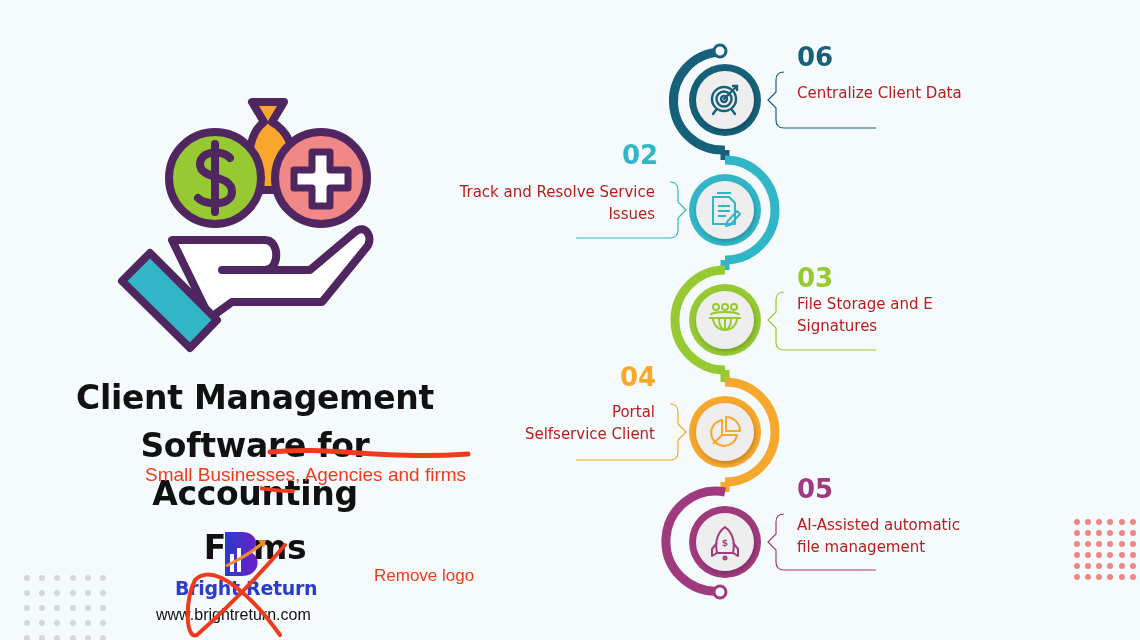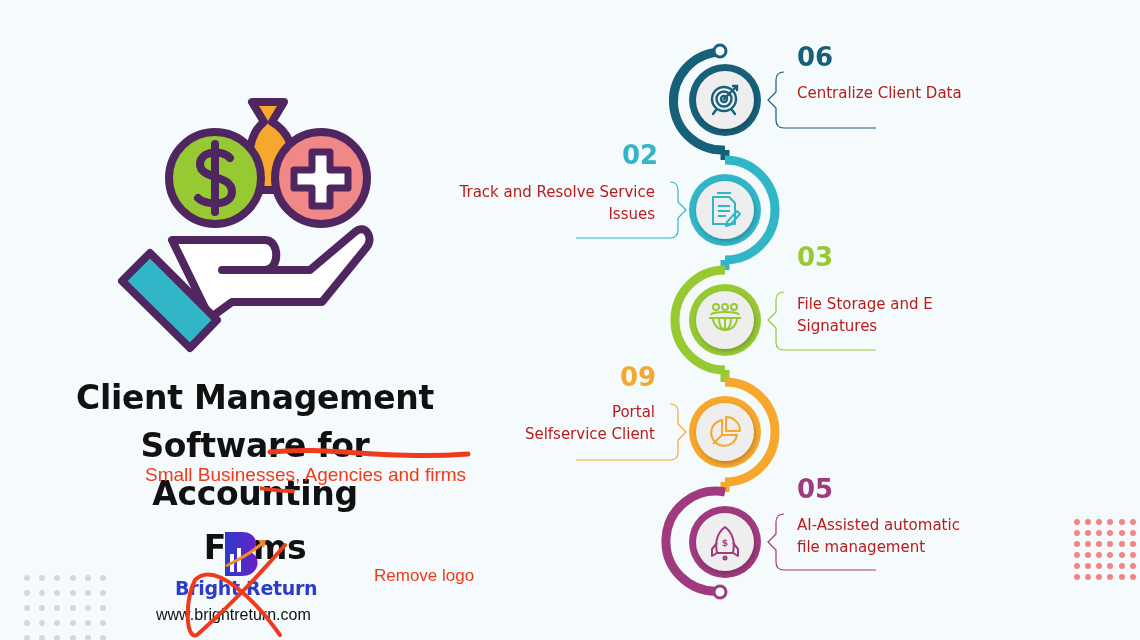--- a/index.html
+++ b/index.html
@@ -230,27 +230,27 @@
 
 <div class="abs num" style="left:797px;top:42px;color:#17607a">06</div>
 <div class="abs label" style="left:797px;top:82px">Centralize Client Data</div>
 
 <div class="abs num" style="left:622px;top:140px;color:#31b6c8">02</div>
 <div class="abs label right" style="left:420px;top:181px;width:235px">
   <div>Track and Resolve Service</div>
   <div>Issues</div>
 </div>
 
-<div class="abs num" style="left:797px;top:242px;color:#97c933">03</div>
+<div class="abs num" style="left:797px;top:263px;color:#97c933">03</div>
 <div class="abs label" style="left:797px;top:293px">
   <div>File Storage and E</div>
   <div>Signatures</div>
 </div>
 
-<div class="abs num" style="left:620px;top:362px;color:#f7a72c">09</div>
+<div class="abs num" style="left:620px;top:362px;color:#f7a72c">04</div>
 <div class="abs label right" style="left:420px;top:401px;width:235px">
   <div>Portal</div>
   <div>Selfservice Client</div>
 </div>
 
 <div class="abs num" style="left:797px;top:474px;color:#a03a7e">05</div>
 <div class="abs label" style="left:797px;top:514px">
   <div>AI-Assisted automatic</div>
   <div>file management</div>
 </div>

